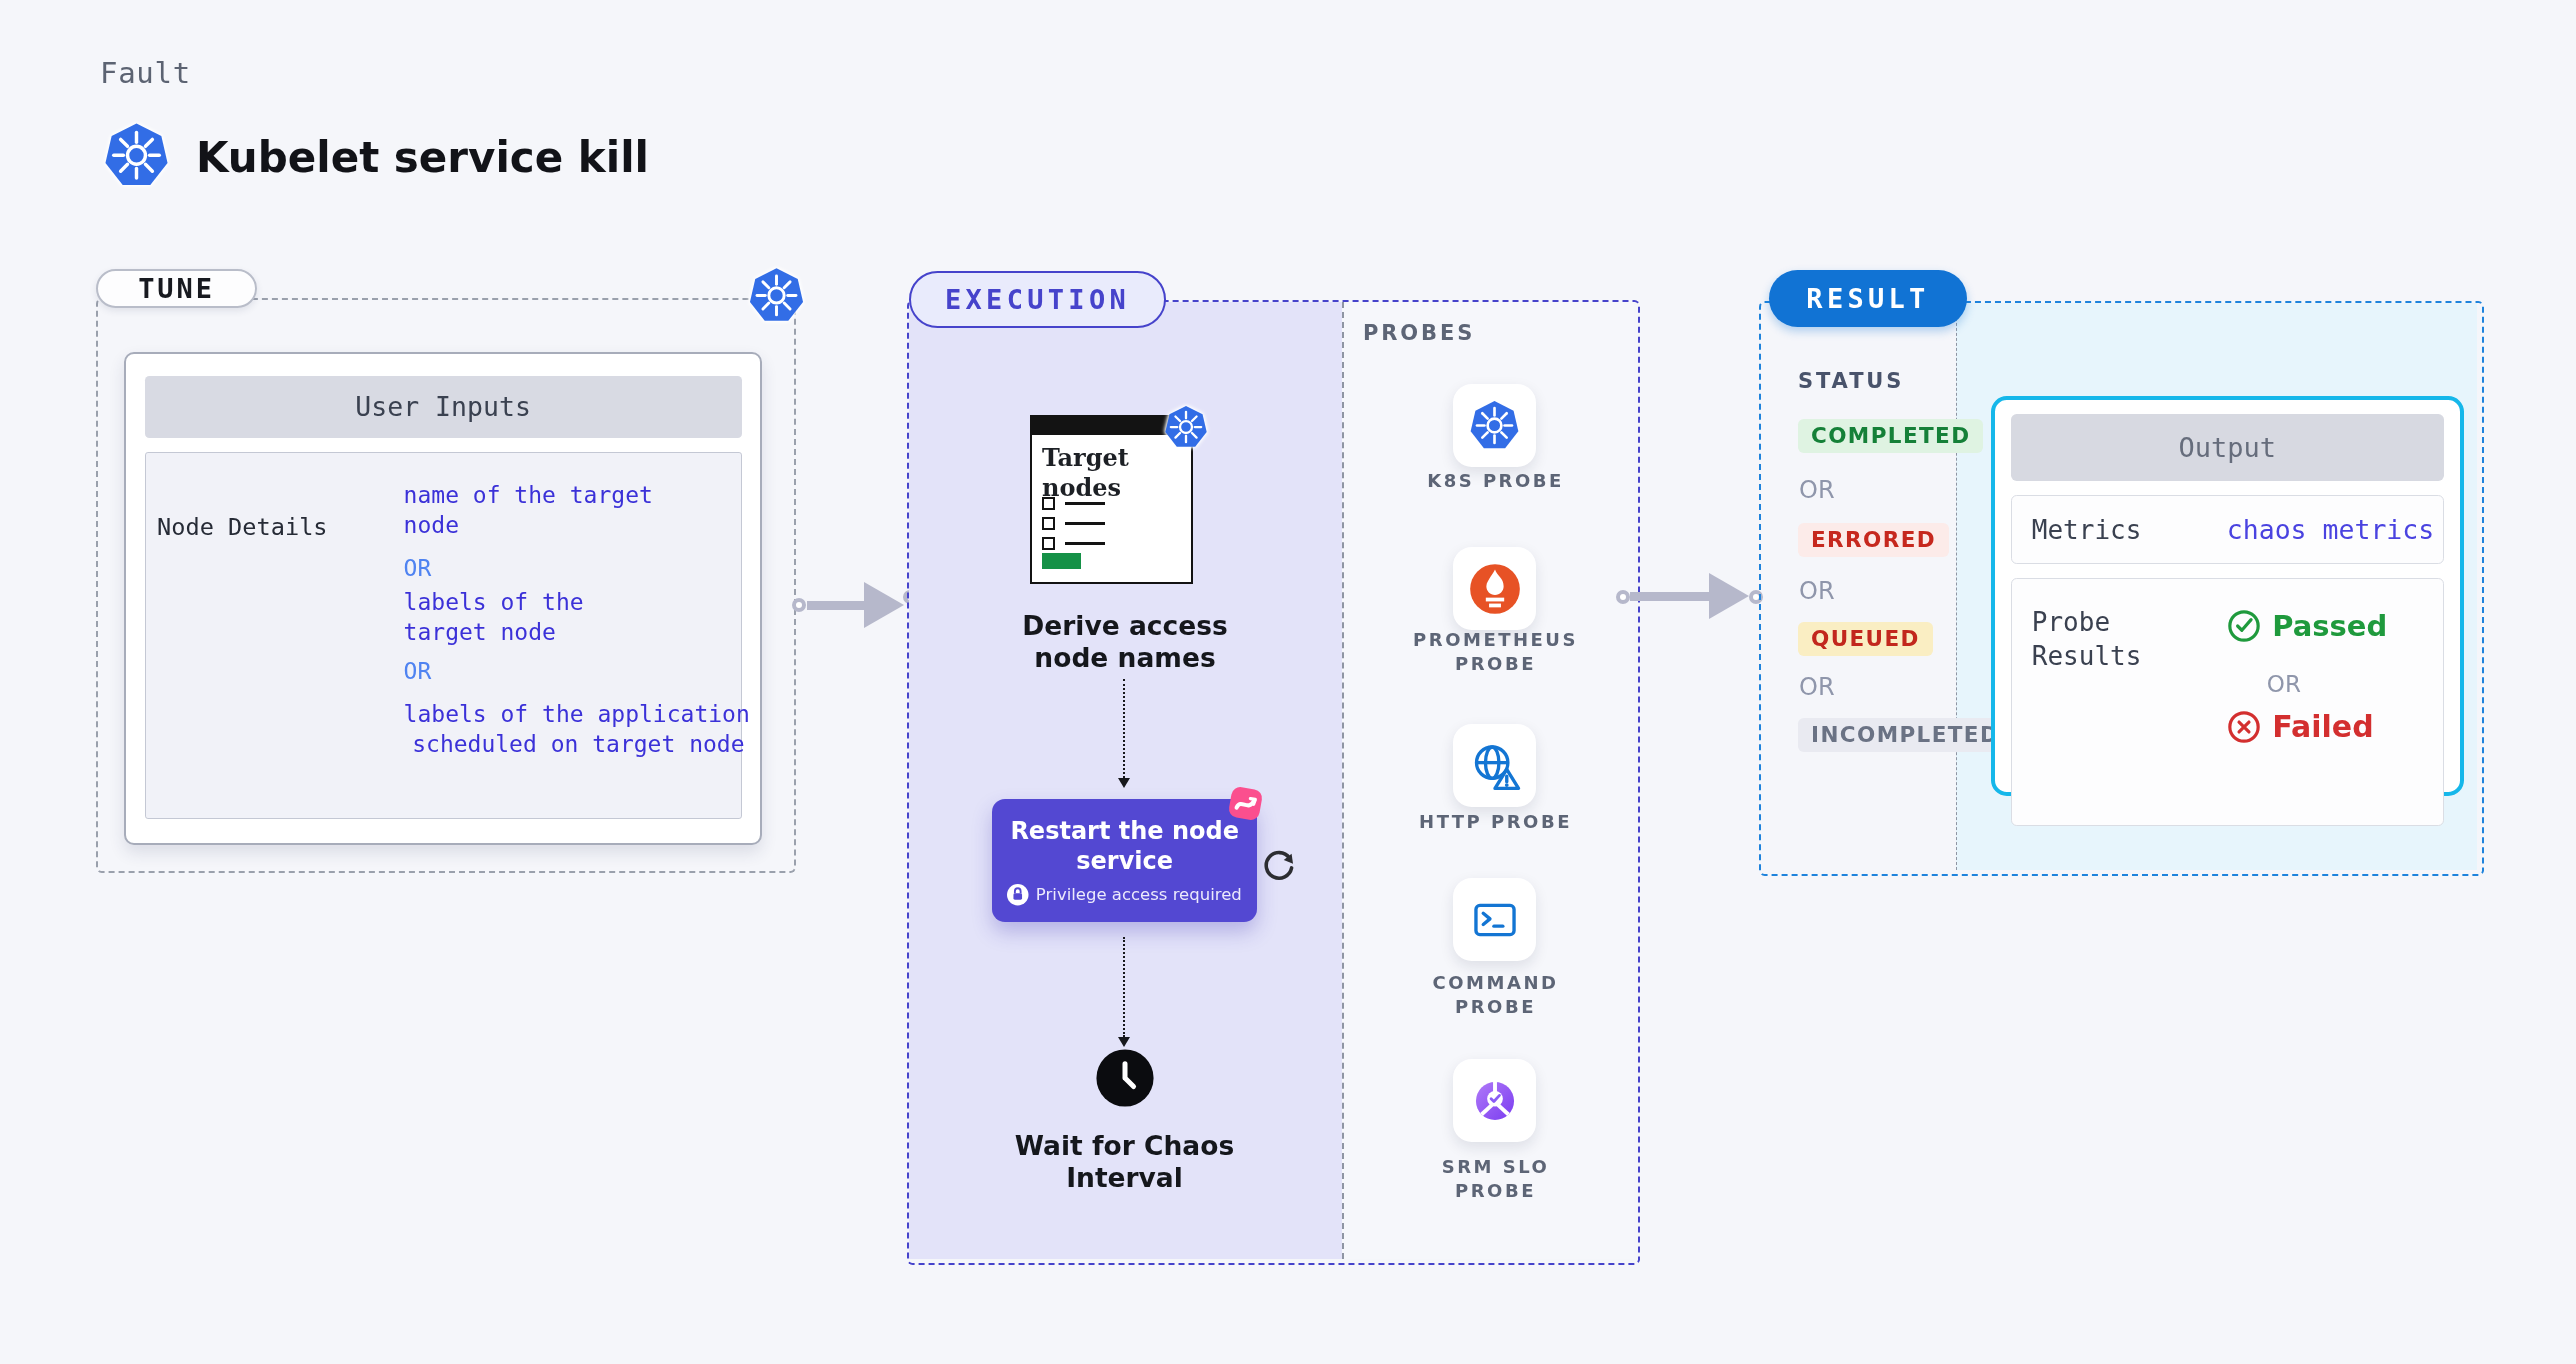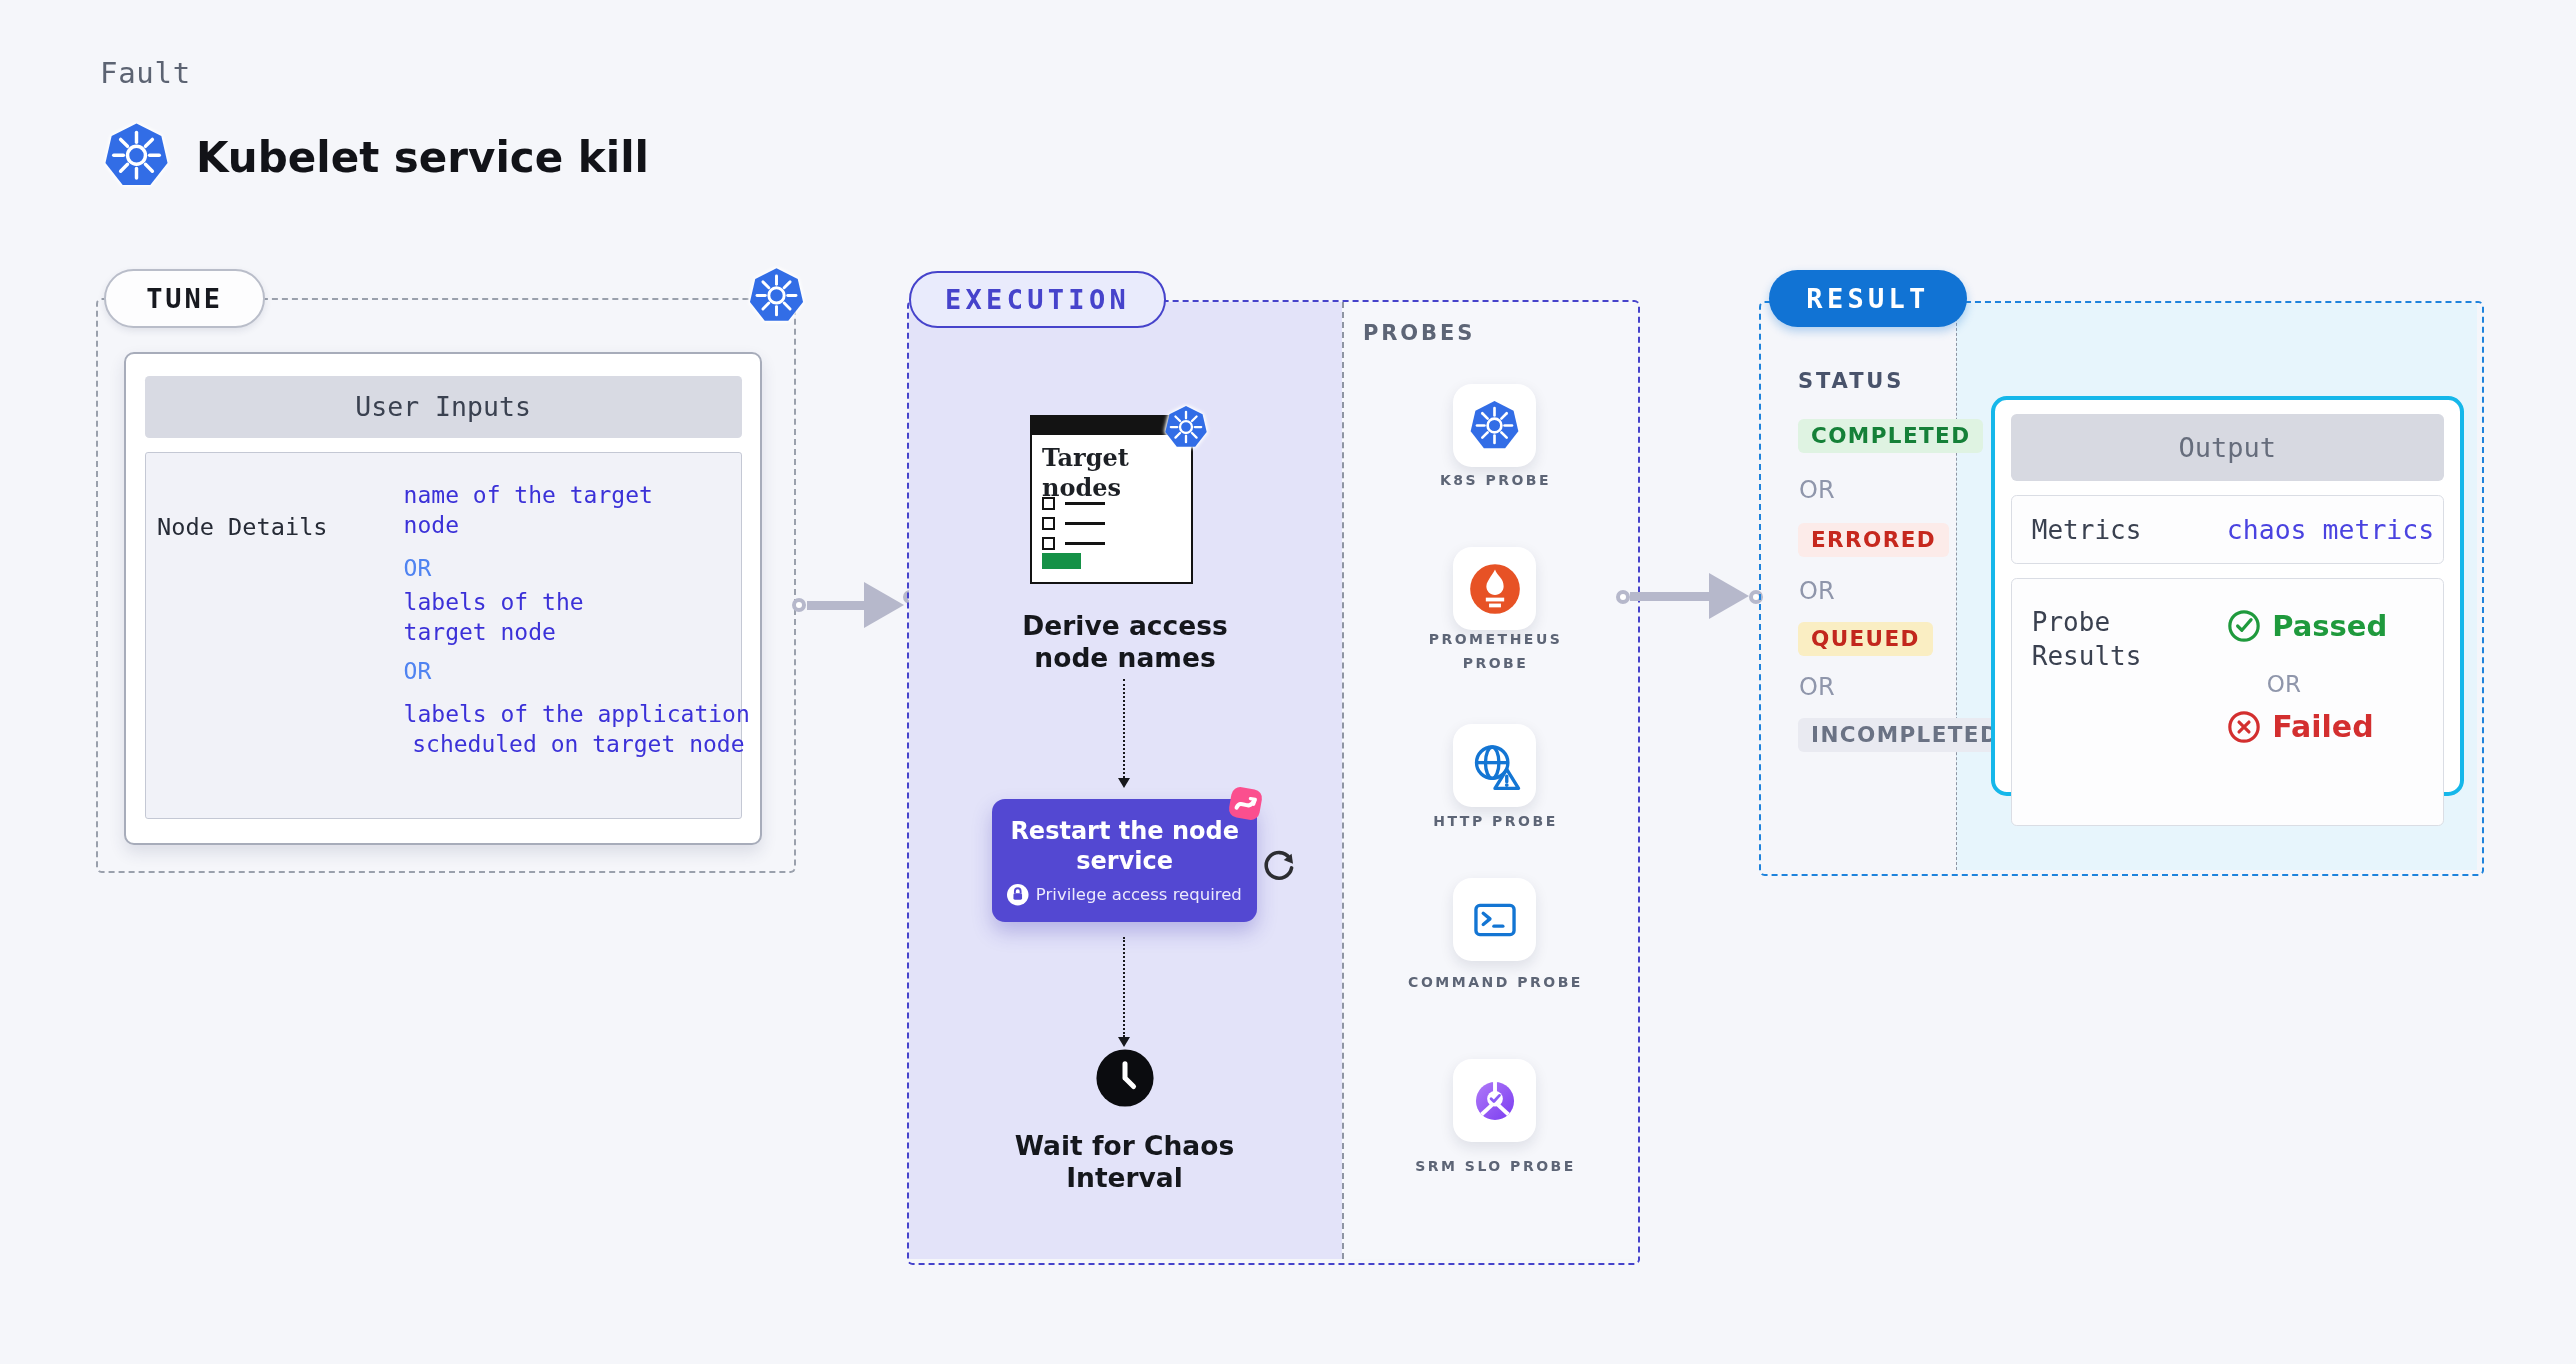--- a/index.html
+++ b/index.html
@@ -23,21 +23,21 @@
   .tune-box{left:96px;top:298px;width:696px;height:571px;}
   .exec-box{left:907px;top:300px;width:729px;height:961px;border-color:#4643cb;}
   .result-box{left:1759px;top:301px;width:721px;height:571px;border-color:#1e83dc;}
 
   .exec-fill{left:909px;top:302px;width:433px;height:957px;background:#e3e3f9;}
   .probes-fill{left:1342px;top:302px;width:292px;height:957px;background:#f6f7fb;border-left:2.1px dashed #8f95a3;box-sizing:border-box;}
   .result-cyan{left:1956px;top:303px;width:521px;height:567px;background:#e7f5fc;border-left:1.4px dashed #8f95a3;box-sizing:border-box;}
 
   .pill{border-radius:31.5px;display:flex;align-items:center;justify-content:center;
         font-weight:bold;font-size:27px;letter-spacing:2.9px;box-sizing:border-box;}
-  .tune-pill{left:104px;top:269px;width:161px;height:59px;background:#fdfdfe;border:2.1px solid #b9bdc9;color:#17191f;box-shadow:0 2.9px 7.2px rgba(40,50,90,.10);}
+  .tune-pill{left:96px;top:269px;width:161px;height:39px;background:#fdfdfe;border:2.1px solid #b9bdc9;color:#17191f;box-shadow:0 2.9px 7.2px rgba(40,50,90,.10);}
   .exec-pill{left:909px;top:271px;width:257px;height:57px;background:#e9ebfc;border:2.9px solid #4643cb;color:#4643cb;letter-spacing:4.3px;}
   .result-pill{left:1769px;top:270px;width:198px;height:57px;background:#1173d4;color:#fff;letter-spacing:4.3px;box-shadow:0 4.3px 10px rgba(17,115,212,.3);}
 
   .tune-k8s{left:747px;top:266px;width:59px;height:60px;filter:drop-shadow(0 0 2.1px #fff) drop-shadow(0 0 1.4px #fff);}
 
   
   .ui-card{left:124px;top:352px;width:634px;height:489px;background:#fff;border:2.1px solid #a7acba;border-radius:10px;box-shadow:0 7.2px 15.8px rgba(40,50,90,.12);}
   .ui-header{left:18.6px;top:21.5px;width:597px;height:62px;background:#d8dae3;border-radius:4.3px;
              display:flex;align-items:center;justify-content:center;font-size:26.5px;color:#3a4150;}
   .ui-table{left:18.6px;top:98px;width:597px;height:367px;background:#f1f2f8;border:1.4px solid #c4c8d4;border-radius:2.9px;box-sizing:border-box;}
@@ -75,21 +75,21 @@
   .priv-row{left:0;top:85px;width:265px;display:flex;align-items:center;justify-content:center;gap:7.2px;}
   .priv-text{color:#eceafc;font-size:16.5px;}
   .litmus-icon{left:1226px;top:784px;width:39px;height:39px;}
   .refresh-icon{left:1261px;top:848px;width:37px;height:37px;}
   .clock-icon{left:1095px;top:1048px;width:60px;height:60px;}
 
   
   .probes-title{left:1363px;top:321px;font-size:21px;font-weight:bold;letter-spacing:2.9px;color:#5d6576;}
   .probe-card{left:1453px;width:83px;height:83px;background:#fff;border-radius:18.6px;
               box-shadow:0 5.7px 14.3px rgba(20,30,60,.10);display:flex;align-items:center;justify-content:center;}
-  .probe-label{left:1405px;width:181px;text-align:center;font-size:14px;font-weight:600;letter-spacing:2.5px;color:#5d6576;line-height:23.6px;}
+  .probe-label{left:1405px;width:181px;text-align:center;font-size:18px;font-weight:600;letter-spacing:2.5px;color:#5d6576;line-height:23.6px;}
 
   
   .status-title{left:1798px;top:369px;font-size:21px;font-weight:bold;letter-spacing:2.9px;color:#49536b;}
   .badge{position:absolute;left:1798px;height:34px;line-height:34px;padding:0 13px;border-radius:5.7px;
          font-size:21.5px;font-weight:bold;letter-spacing:1.4px;}
   .badge.completed{top:419px;background:#dff3e2;color:#158038;}
   .badge.errored{top:523px;background:#fcebe9;color:#c6281e;}
   .badge.queued{top:622px;background:#faeec3;color:#c2271d;}
   .badge.incompleted{top:718px;background:#e9eaf1;color:#6a7284;}
   .or-label{position:absolute;left:1799px;font-size:24px;color:#8f96ab;}

